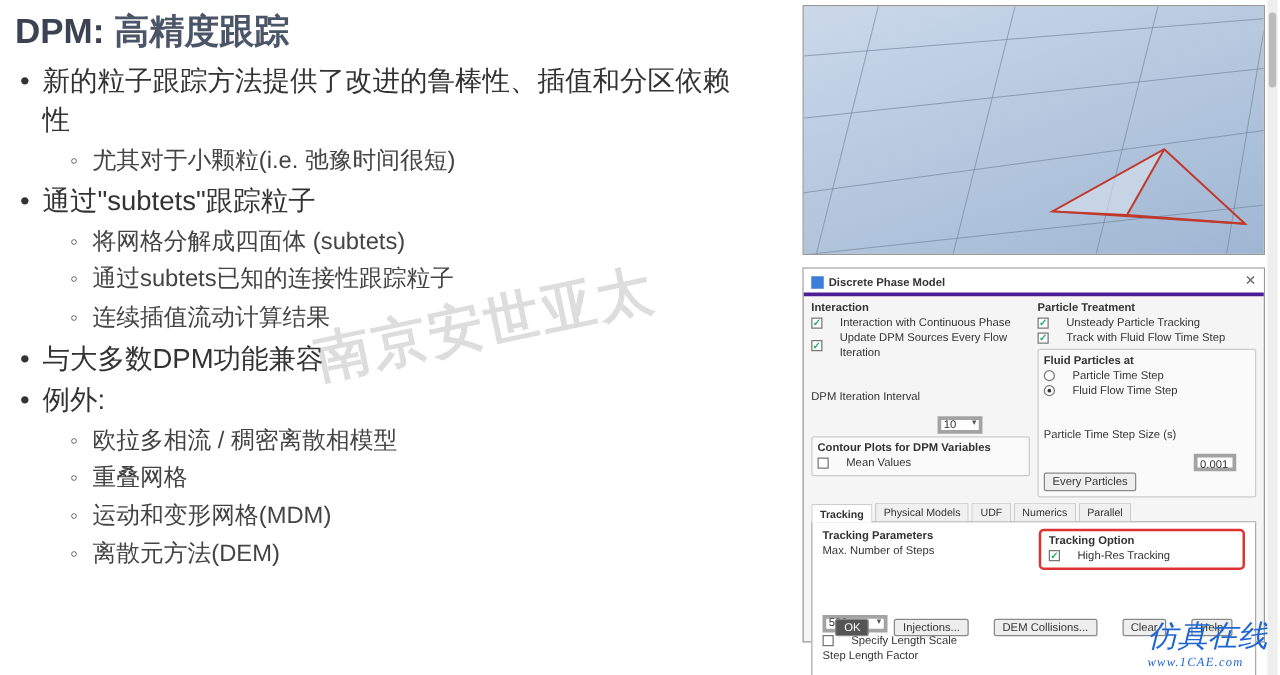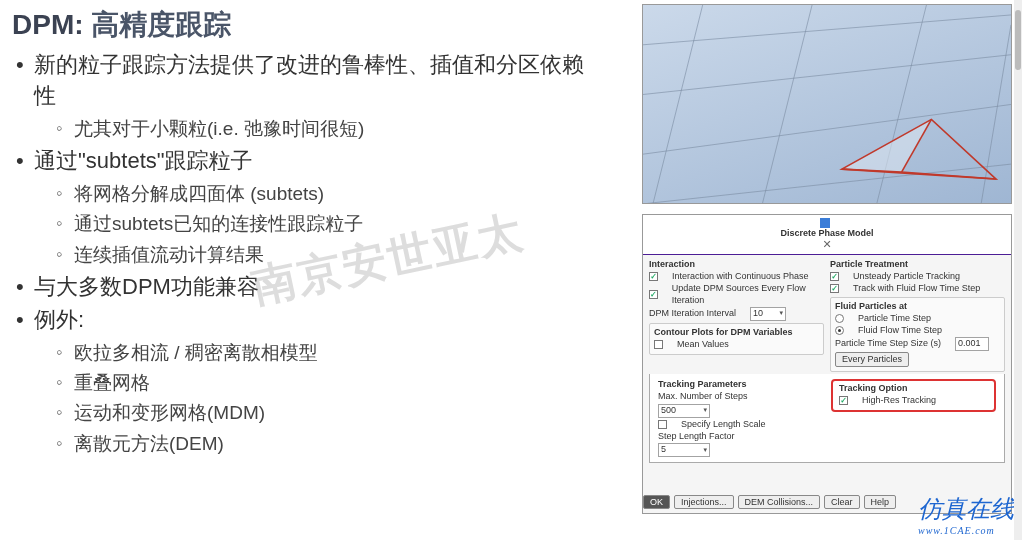--- a/index.html
+++ b/index.html
@@ -21,44 +21,44 @@
   ul.b2 > li { position: relative; padding-left: 40px; font-size: 19px; line-height: 1.6; color: #444; }
   ul.b2 > li::before { content: "◦"; position: absolute; left: 22px; top: 0; font-size: 18px; color: #666; }
 
   .meshimg { width: 370px; height: 200px; border: 1px solid #999; margin-left: auto;
     background: linear-gradient(160deg,#cbd9ea 0%, #9fb6d3 100%); position: relative; overflow: hidden; }
   .meshimg svg { position: absolute; inset: 0; }
 
   .dialog { position: absolute; top: 214px; right: 12px; width: 370px; height: 300px;
     border: 1px solid #999; background: #f5f5f5; font-size: 9px; color: #333;
     font-family: "Segoe UI", Tahoma, sans-serif; }
-  .dialog .titlebar { display: flex; align-items: center; padding: 3px 6px; background: #fff; border-bottom: 1px solid #4c1d95; flex-direction: column; }
+  .dialog .titlebar { display: flex; align-items: flex-end; padding: 3px 6px; background: #fff; border-bottom: 3px solid #4c1d95; }
   .dialog .titlebar .ticon { width: 10px; height: 10px; background: #3b7dd8; margin-right: 4px; }
   .dialog .titlebar .ttl { flex: 1; font-weight: 600; }
   .dialog .titlebar .x { cursor: pointer; font-size: 11px; color: #666; }
   .dialog .body { display: flex; padding: 4px 6px 2px; gap: 6px; }
   .col { flex: 1; }
   .sect { font-weight: 700; margin-bottom: 2px; }
   .row { display: flex; align-items: center; gap: 14px; margin: 1px 0; line-height: 1.25; }
   .chk { width: 9px; height: 9px; border: 1px solid #777; background: #fff; display: inline-flex; align-items: center; justify-content: center; font-size: 8px; line-height: 1; }
   .chk.on::after { content: "✓"; color: #2a6; font-weight: 700; }
   .rad { width: 9px; height: 9px; border: 1px solid #777; border-radius: 50%; background: #fff; position: relative; }
   .rad.on::after { content: ""; position: absolute; inset: 2px; border-radius: 50%; background: #333; }
-  .ipt { border: 1px solid #a3a3a3; background: #fff; padding: 0 2px; height: 14px; font-size: 9px; }
+  .ipt { border: 3px solid #a3a3a3; background: #fff; padding: 0 2px; height: 14px; font-size: 9px; margin-top: 44px; }
   .ipt.num { width: 34px; }
   .ipt.sel { width: 36px; display: inline-flex; align-items: center; justify-content: space-between; }
   .sel .arr { font-size: 7px; color: #555; }
   .btn { border: 1px solid #888; background: #eee; padding: 1px 6px; font-size: 9px; cursor: pointer; border-radius: 2px; }
   .group { border: 1px solid #ccc; padding: 3px 4px; margin-top: 2px; border-radius: 2px; background:#fafafa; }
   .tabs { display: flex; gap: 2px; border-bottom: 1px solid #aaa; margin: 2px 6px 0; font-size: 8.5px; }
   .tab { padding: 2px 6px; border: 1px solid #ccc; border-bottom: none; background: #f0f0f0; border-radius: 2px 2px 0 0; cursor:pointer; }
   .tab.active { background: #fff; font-weight: 600; position: relative; top: 1px; }
   .tabbody { display: flex; gap: 8px; padding: 5px 8px 4px; background: #fff; margin: 0 6px; border: 1px solid #aaa; border-top: none; }
   .highlight { border: 2px solid #d33; border-radius: 4px; padding: 2px 6px; }
-  .footerbtns { position: absolute; bottom: 4px; left: 0; right: 0; display: flex; justify-content: flex-start; gap: 4px; }
+  .footerbtns { position: absolute; bottom: 4px; left: 0; right: 0; display: flex; justify-content: center; gap: 20px; }
   .okbtn { background: #555; color: #fff; }
 
   .watermark { position: absolute; left: 250px; top: 230px; font-size: 44px; color: rgba(120,120,120,.25);
     transform: rotate(-12deg); font-weight: 700; letter-spacing: 2px; pointer-events:none; }
   .wm2 { position:absolute; right:10px; bottom:4px; font-family: "KaiTi", serif; color:#1e66d0; font-size:24px; font-style:italic; }
   .wm2 .s { display:block; font-size:10px; color:#1e66d0; letter-spacing:1px; }
   .scrollhint { position:absolute; right:2px; top:0; bottom:0; width:8px; background:#eee; }
   .scrollhint .thumb { position:absolute; left:1px; right:1px; top:10px; height:60px; background:#bbb; border-radius:3px; }
 </style>
 </head>
@@ -167,20 +167,27 @@
                 <span>Particle Time Step Size (s)</span>
               <span class="ipt num">0.001</span>
               </div>
             <div class="row">
                 <span class="btn">Every Particles</span>
               </div>
           </div>
         </div>
       </div>
 
+      <div class="tabs" id="dlgTabs">
+          <div class="tab active">Tracking</div>
+          <div class="tab">Physical Models</div>
+          <div class="tab">UDF</div>
+          <div class="tab">Numerics</div>
+          <div class="tab">Parallel</div>
+        </div>
       <div class="tabbody">
         <div class="col">
           <div class="sect">Tracking Parameters</div>
           <div class="row">
               <span>Max. Number of Steps</span>
             </div>
           <div class="row">
               <span class="ipt sel" style="width:52px">
                 <span>500</span>
                 <span class="arr">▾</span>

